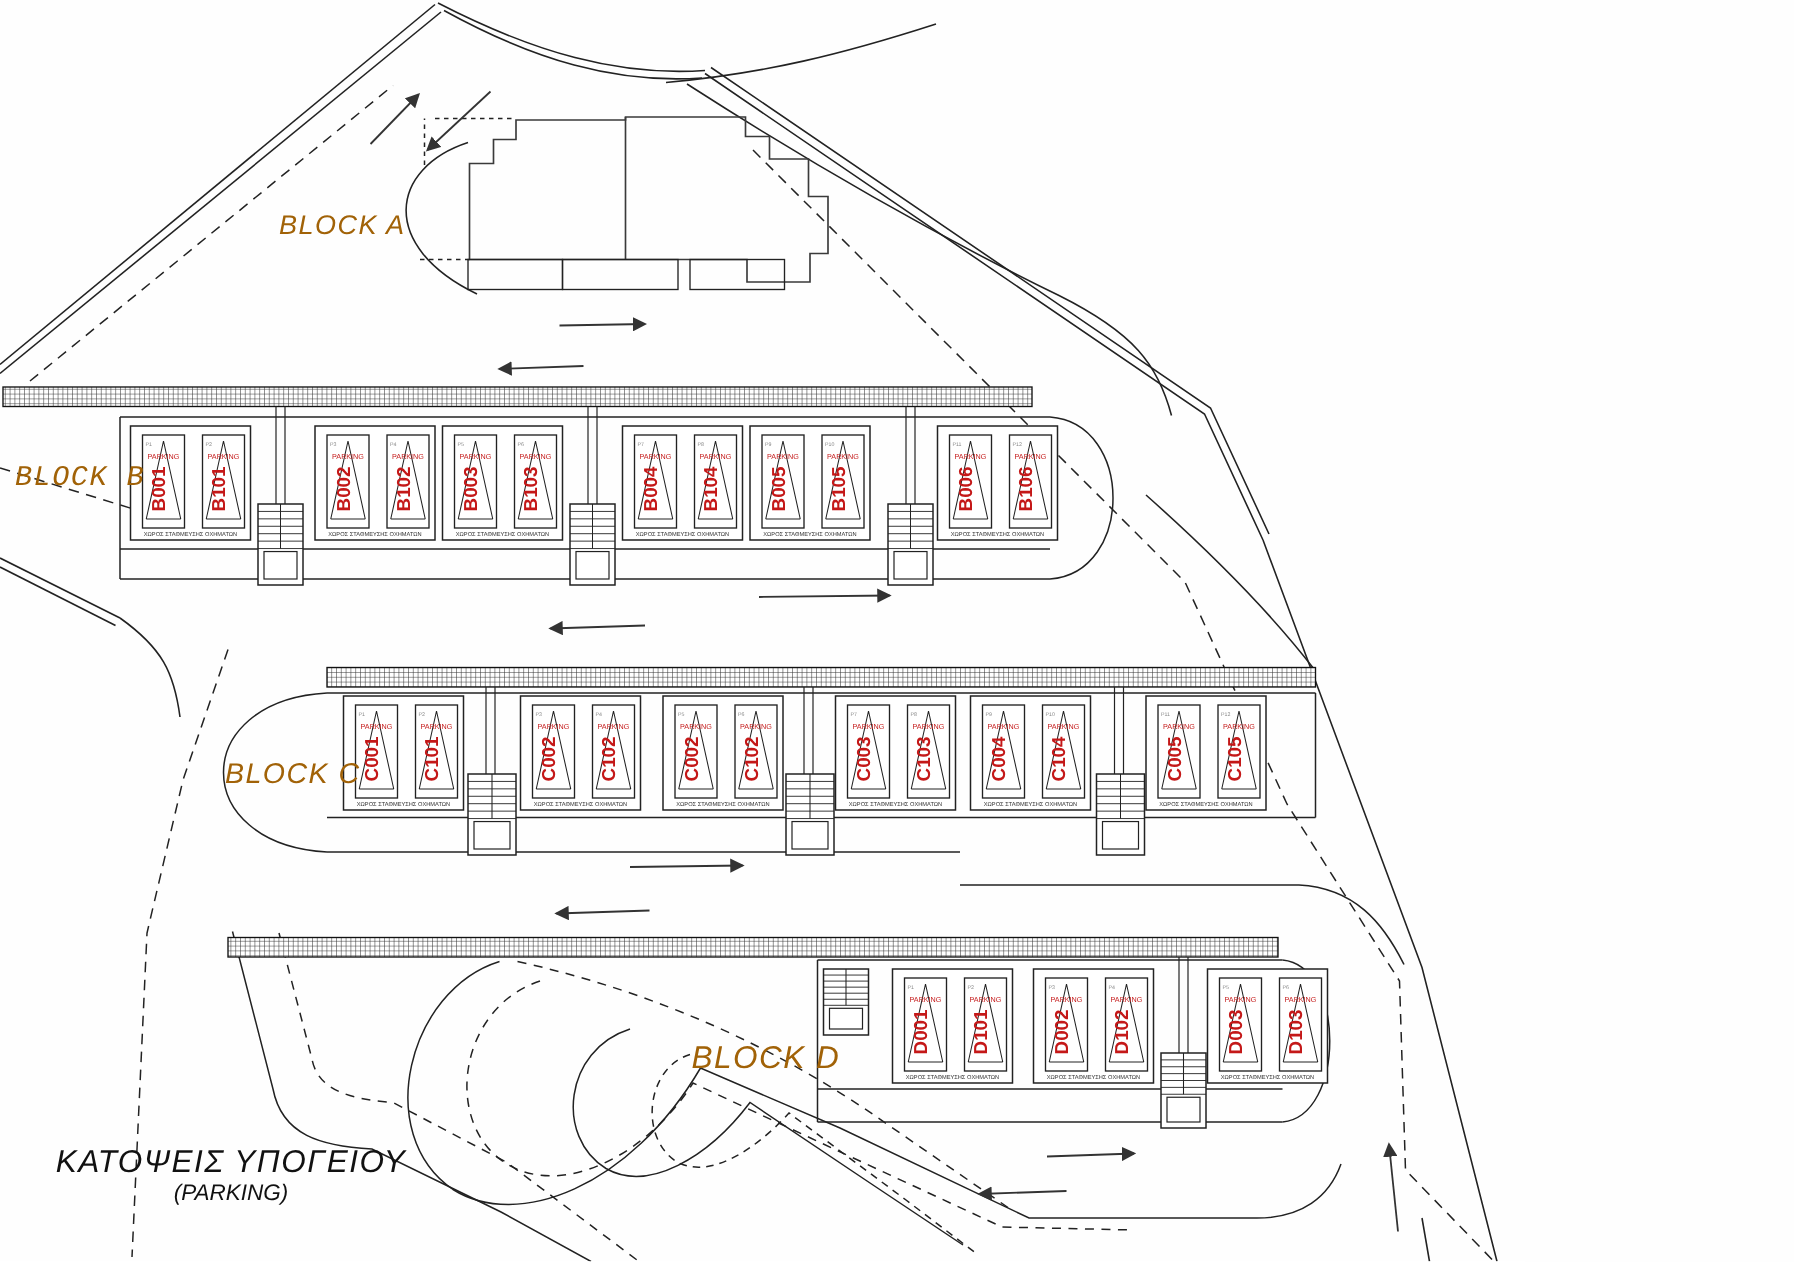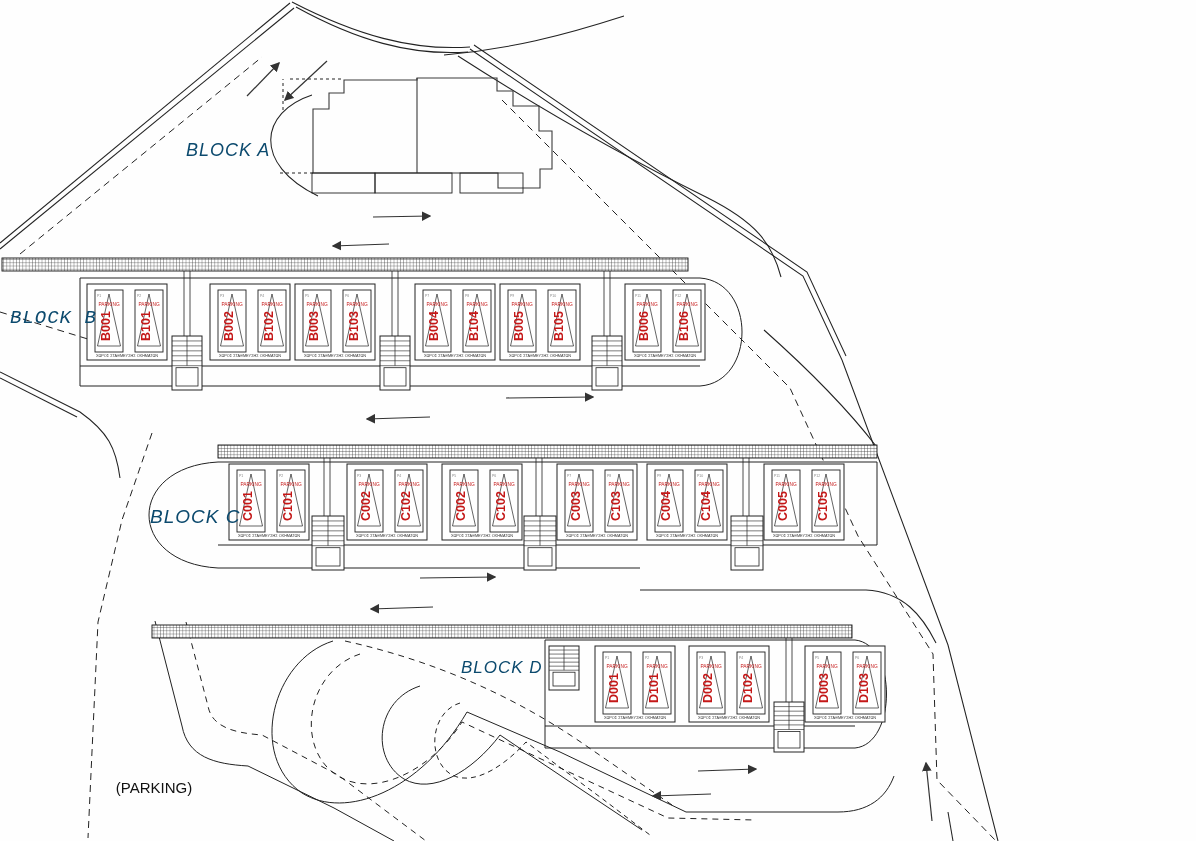--- a/index.html
+++ b/index.html
@@ -1,27 +1,27 @@
 <!DOCTYPE html>
 <html><head>
 <meta charset="utf-8">
 <style>
   html,body{margin:0;padding:0;background:#ffffff;}
   .sheet{position:relative;width:1196px;height:841px;background:#fefefe;overflow:hidden;
          font-family:"Liberation Sans",sans-serif;}
   svg{position:absolute;left:0;top:0;}
-  .lbl{position:absolute;font-style:italic;color:#0c4a6e;white-space:nowrap;
+  .lbl{position:absolute;font-style:italic;color:#a16207;white-space:nowrap;
        font-family:"Liberation Sans",sans-serif;letter-spacing:1px;}
   .lbl-a{left:186px;top:140px;font-size:18px;}
   .lbl-b{left:10px;top:307px;font-size:19px;font-family:Liberation Mono, monospace;}
   .lbl-c{left:150px;top:506px;font-size:19px;}
-  .lbl-d{left:461px;top:658px;font-size:17px;}
+  .lbl-d{left:461px;top:694px;font-size:21px;}
   .title-wrap{position:absolute;left:29px;top:763px;width:250px;text-align:center;color:#111;}
   .title-1{font-style:italic;font-size:21px;letter-spacing:1px;}
-  .title-2{font-size:15px;margin-top:16px;}
+  .title-2{font-style:italic;font-size:15px;margin-top:0;}
 </style>
 </head>
 <body>
 
 <div class="sheet">
   <svg id="plan" width="1196" height="841" viewBox="0 0 1196 841">
       <defs>
  <pattern id="hatch" width="3.2" height="3.2" patternUnits="userSpaceOnUse">
    <rect width="3.2" height="3.2" fill="#fff"></rect>
    <path d="M0,0 H3.2 M0,0 V3.2" stroke="#333" stroke-width="0.7"></path>
@@ -449,15 +449,16 @@
         <line x1="698" y1="771" x2="756" y2="769" stroke="#333" stroke-width="1.2" marker-end="url(#ah)"></line>
         <line x1="711" y1="794" x2="653" y2="796" stroke="#333" stroke-width="1.2" marker-end="url(#ah)"></line>
         <line x1="932" y1="821" x2="926" y2="763" stroke="#333" stroke-width="1.2" marker-end="url(#ah)"></line>
       </g>
     </svg>
   <div class="lbl lbl-a">BLOCK A</div>
   <div class="lbl lbl-b">BLOCK B</div>
   <div class="lbl lbl-c">BLOCK C</div>
   <div class="lbl lbl-d">BLOCK D</div>
   <div class="title-wrap">
+    <div class="title-1">ΚΑΤΟΨΕΙΣ ΥΠΟΓΕΙΟΥ</div>
     <div class="title-2">(PARKING)</div>
   </div>
 </div>
 
 </body></html>

